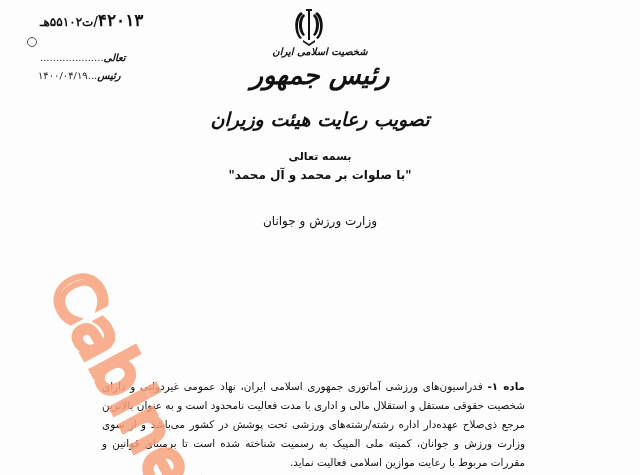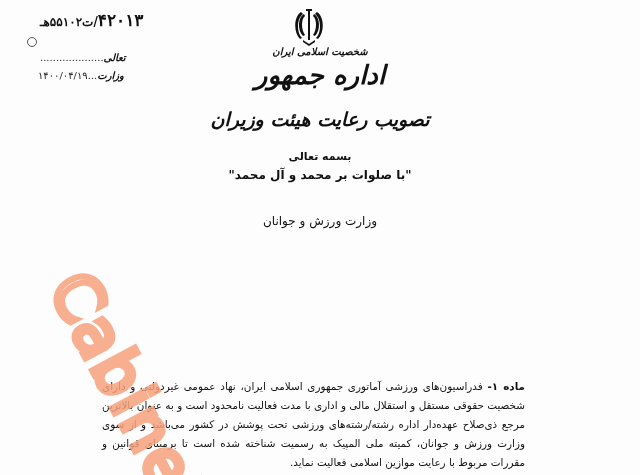--- a/index.html
+++ b/index.html
@@ -74,37 +74,37 @@
 <div class="page">
 
   <div class="ref-number">
     <span>۴۲۰۱۳</span><span class="small">/ت۵۵۱۰۲هـ</span>
   </div>
   <div class="ring-icon"></div>
   <div class="field-line field-number">
     <span>تعالی</span><span class="dots">....................</span>
   </div>
   <div class="field-line field-date">
-    <span>وزارت</span><span class="dots">...</span><span class="dots">۱۴۰۰/۰۴/۱۹</span>
+    <span>رئیس</span><span class="dots">...</span><span class="dots">۱۴۰۰/۰۴/۱۹</span>
   </div>
 
   <svg class="emblem" viewBox="0 0 30 38">
     <g fill="#111">
       <rect x="14" y="2" width="2" height="30"></rect>
       <rect x="12" y="1" width="6" height="2"></rect>
       <path d="M10 6 C4 9 3 22 9 28 L11 27 C7 22 7 11 11 8 Z"></path>
       <path d="M20 6 C26 9 27 22 21 28 L19 27 C23 22 23 11 19 8 Z"></path>
       <path d="M7 4 C0 8 -1 24 6 31 L8 30 C2 24 3 10 9 6 Z"></path>
       <path d="M23 4 C30 8 31 24 24 31 L22 30 C28 24 27 10 21 6 Z"></path>
       <path d="M9 32 L15 36 L21 32 L21 34 L15 38 L9 34 Z"></path>
     </g>
   </svg>
 
   <div class="header-center h-republic">شخصیت اسلامی ایران</div>
-  <div class="header-center h-president">اداره جمهور</div>
+  <div class="header-center h-president">رئیس جمهور</div>
   <div class="header-center h-resolution">تصویب رعایت هیئت وزیران</div>
 
   <div class="header-center h-bismillah">بسمه تعالی</div>
   <div class="header-center h-salawat">"با صلوات بر محمد و آل محمد"</div>
 
   <div class="header-center h-ministry">وزارت ورزش و جوانان</div>
 
 
 
   <p class="body-text para-article" style="margin:0"><span class="article-label">ماده ۱-</span><span> فدراسیون‌های ورزشی آماتوری جمهوری اسلامی ایران، نهاد عمومی غیردولتی و دارای شخصیت حقوقی مستقل و استقلال مالی و اداری با مدت فعالیت نامحدود است و به عنوان بالاترین مرجع ذی‌صلاح عهده‌دار اداره رشته/رشته‌های ورزشی تحت پوشش در کشور می‌باشد و از سوی وزارت ورزش و جوانان، کمیته ملی المپیک به رسمیت شناخته شده است تا برمبنای قوانین و مقررات مربوط با رعایت موازین اسلامی فعالیت نماید.</span></p>

